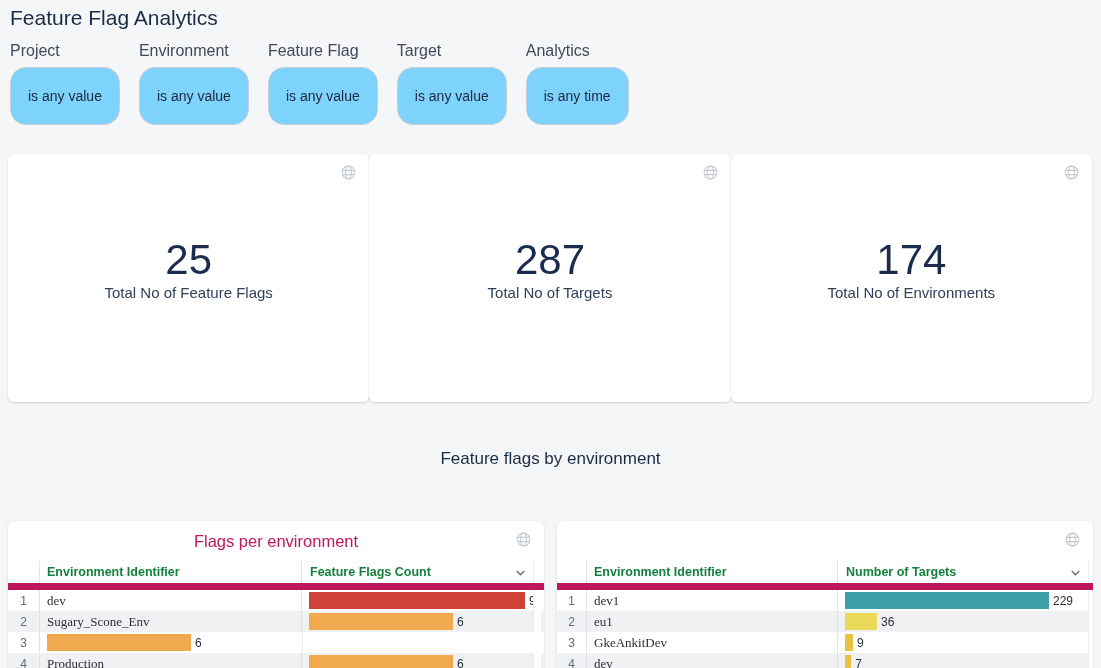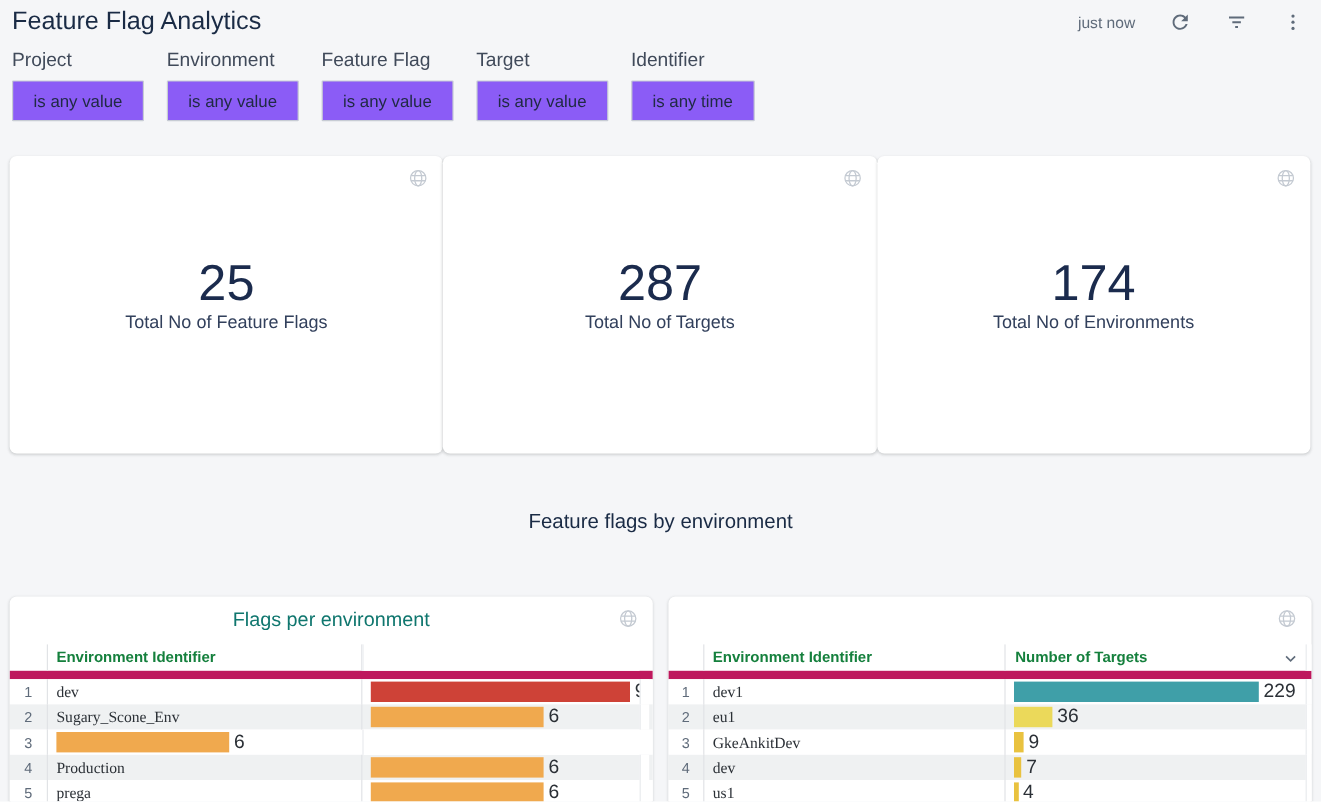--- a/index.html
+++ b/index.html
@@ -10,108 +10,88 @@
   .hdr{display:flex;justify-content:space-between;align-items:flex-start;padding:3px 14px 0 10px;}
   .hdr-title{font-size:21px;font-weight:500;color:#1A2B45;line-height:30px;}
   .hdr-right{display:flex;align-items:center;gap:27px;margin-top:5px;}
   .hdr-updated{font-size:13px;color:#5F6B7A;}
   .icon-btn{width:20px;height:20px;color:#5F6B7A;cursor:pointer;display:flex;align-items:center;justify-content:center;background:none;border:none;padding:0;}
   .icon-btn svg{width:19px;height:19px;display:block;}
 
   
   .filters{display:flex;gap:19px;padding:9px 0 0 10px;}
   .filter-label{font-size:16px;color:#404A5A;margin-bottom:7px;}
-  .filter-btn{display:inline-block;background:#8b5cf6;border:1px solid #C7CCD4;border-radius:1px;
-    padding:8px 17px;font-size:14px;color:#202A44;font-family:"Liberation Sans",sans-serif;cursor:pointer;}
+  .filter-btn{display:inline-block;background:#7dd3fc;border:1px solid #C7CCD4;border-radius:16px;
+    padding:20px 17px;font-size:14px;color:#202A44;font-family:"Liberation Sans",sans-serif;cursor:pointer;}
 
   
   .kpi-row{display:flex;margin:29px 9px 0 8px;}
   .card{background:#FFFFFF;border-radius:6px;box-shadow:0 1px 2px rgba(33,37,41,.10),0 1px 3px rgba(33,37,41,.08);}
   .kpi-card{flex:1;height:248px;position:relative;display:flex;flex-direction:column;align-items:center;justify-content:center;}
   .kpi-inner{display:flex;flex-direction:column;align-items:center;transform:translateY(-9px);}
   .kpi-value{font-size:42px;font-weight:500;color:#1B2B4D;line-height:1.1;}
   .kpi-label{font-size:15px;color:#32405C;margin-top:0;}
   .globe{position:absolute;top:10px;right:12px;width:17px;height:17px;color:#C4CAD2;}
   .globe svg{width:17px;height:17px;display:block;}
 
   
   .section-title{margin-top:47px;text-align:center;font-size:17px;font-weight:500;color:#1A2B45;height:20px;line-height:20px;}
 
   
   .tables-row{display:flex;gap:13px;margin:52px 8px 0 8px;}
   .table-card{flex:1;height:210px;position:relative;overflow:hidden;}
   .tc-head{position:relative;height:40px;display:flex;align-items:center;justify-content:center;}
-  .tc-title{font-size:16.5px;font-weight:500;color:#0f766e;}
+  .tc-title{font-size:16.5px;font-weight:500;color:#be185d;}
   .thead{display:grid;height:22px;border-bottom:7px solid #be185d;align-items:stretch;font-size:12.5px;font-weight:bold;color:#15803d;}
   .t0 .thead,.t0 .trow{grid-template-columns:32px 262px 231px 8px;}
   .t1 .thead,.t1 .trow{grid-template-columns:30px 251px 250px 8px;}
   .hc{display:flex;align-items:center;}
   .hc-num{border-right:1px solid #E1E3E6;}
   .hc-name{padding-left:7px;border-right:1px solid #E1E3E6;}
   .hc-bar{padding-left:8px;justify-content:space-between;cursor:pointer;}
   .hc-gutter{border-left:1px solid #E9EBEE;background:#fff;}
   .chev{width:15px;height:15px;color:#5F6B7A;margin-right:5px;flex:none;}
   .chev svg{width:15px;height:15px;display:block;}
   .trow{display:grid;height:21px;align-items:stretch;font-size:13px;color:#2B3036;background:#FFFFFF;}
   .trow:nth-child(even){background:#EFF1F2;}
   .tnum{display:flex;align-items:center;justify-content:center;font-size:12px;color:#5F6B7A;border-right:1px solid #E1E3E6;}
   .tname{display:flex;align-items:center;padding-left:7px;border-right:1px solid #E1E3E6;font-family:Liberation Serif, serif;}
   .tbar{display:flex;align-items:center;padding-left:7px;}
   .bar{height:17px;flex:none;}
-  .bval{margin-left:4px;font-size:16px;color:#2B3036;}
+  .bval{margin-left:4px;font-size:12px;color:#2B3036;}
   .tgutter{background:#FFFFFF;border-left:1px solid #E9EBEE;}
 </style>
 </head>
 <body>
 
 <div class="page">
 
   <div class="hdr">
     <div class="hdr-title">Feature Flag Analytics</div>
-    <div class="hdr-right">
-      <span class="hdr-updated">just now</span>
-      <button class="icon-btn" aria-label="refresh">
-        <svg viewBox="0 0 24 24" fill="currentColor">
-            <path d="M17.65 6.35C16.2 4.9 14.21 4 12 4c-4.42 0-7.99 3.58-8 8s3.58 8 8 8c3.73 0 6.84-2.55 7.73-6h-2.08c-.82 2.33-3.04 4-5.65 4-3.31 0-6-2.69-6-6s2.69-6 6-6c1.66 0 3.14.69 4.22 1.78L13 11h7V4l-2.35 2.35z"></path>
-          </svg>
-      </button>
-      <button class="icon-btn" aria-label="filters">
-        <svg viewBox="0 0 24 24" fill="none" stroke="currentColor" stroke-width="2">
-            <path d="M4 7h16M7.5 12h9M10.5 17h3"></path>
-          </svg>
-      </button>
-      <button class="icon-btn" aria-label="more options">
-        <svg viewBox="0 0 24 24" fill="currentColor">
-            <circle cx="12" cy="5.5" r="1.7"></circle>
-            <circle cx="12" cy="12" r="1.7"></circle>
-            <circle cx="12" cy="18.5" r="1.7"></circle>
-          </svg>
-      </button>
-    </div>
   </div>
 
   <div class="filters">
     <div class="filter">
       <div class="filter-label">Project</div>
       <button class="filter-btn">is any value</button>
     </div>
     <div class="filter">
       <div class="filter-label">Environment</div>
       <button class="filter-btn">is any value</button>
     </div>
     <div class="filter">
       <div class="filter-label">Feature Flag</div>
       <button class="filter-btn">is any value</button>
     </div>
     <div class="filter">
       <div class="filter-label">Target</div>
       <button class="filter-btn">is any value</button>
     </div>
     <div class="filter">
-      <div class="filter-label">Identifier</div>
+      <div class="filter-label">Analytics</div>
       <button class="filter-btn">is any time</button>
     </div>
   </div>
 
   <div class="kpi-row">
     <div class="card kpi-card">
       <span class="globe">
         <svg viewBox="0 0 24 24" fill="none" stroke="currentColor" stroke-width="1.5">
             <circle cx="12" cy="12" r="9"></circle>
             <ellipse cx="12" cy="12" rx="4.2" ry="9"></ellipse>
@@ -162,20 +142,28 @@
           <svg viewBox="0 0 24 24" fill="none" stroke="currentColor" stroke-width="1.5">
               <circle cx="12" cy="12" r="9"></circle>
               <ellipse cx="12" cy="12" rx="4.2" ry="9"></ellipse>
               <path d="M3.6 9h16.8M3.6 15h16.8"></path>
             </svg>
         </span>
       </div>
       <div class="thead">
         <div class="hc hc-num"></div>
         <div class="hc hc-name">Environment Identifier</div>
+        <div class="hc hc-bar">
+          <span>Feature Flags Count</span>
+          <span class="chev">
+            <svg viewBox="0 0 24 24" fill="none" stroke="currentColor" stroke-width="2.2">
+                <polyline points="6 9.5 12 15.5 18 9.5"></polyline>
+              </svg>
+          </span>
+        </div>
         <div class="hc hc-gutter"></div>
       </div>
       <div class="tbody">
           <div class="trow">
             <div class="tnum">1</div>
             <div class="tname">dev</div>
             <div class="tbar">
               <span class="bar" style="width: 216px; background: rgb(206, 66, 55);"></span>
               <span class="bval">9</span>
             </div>

